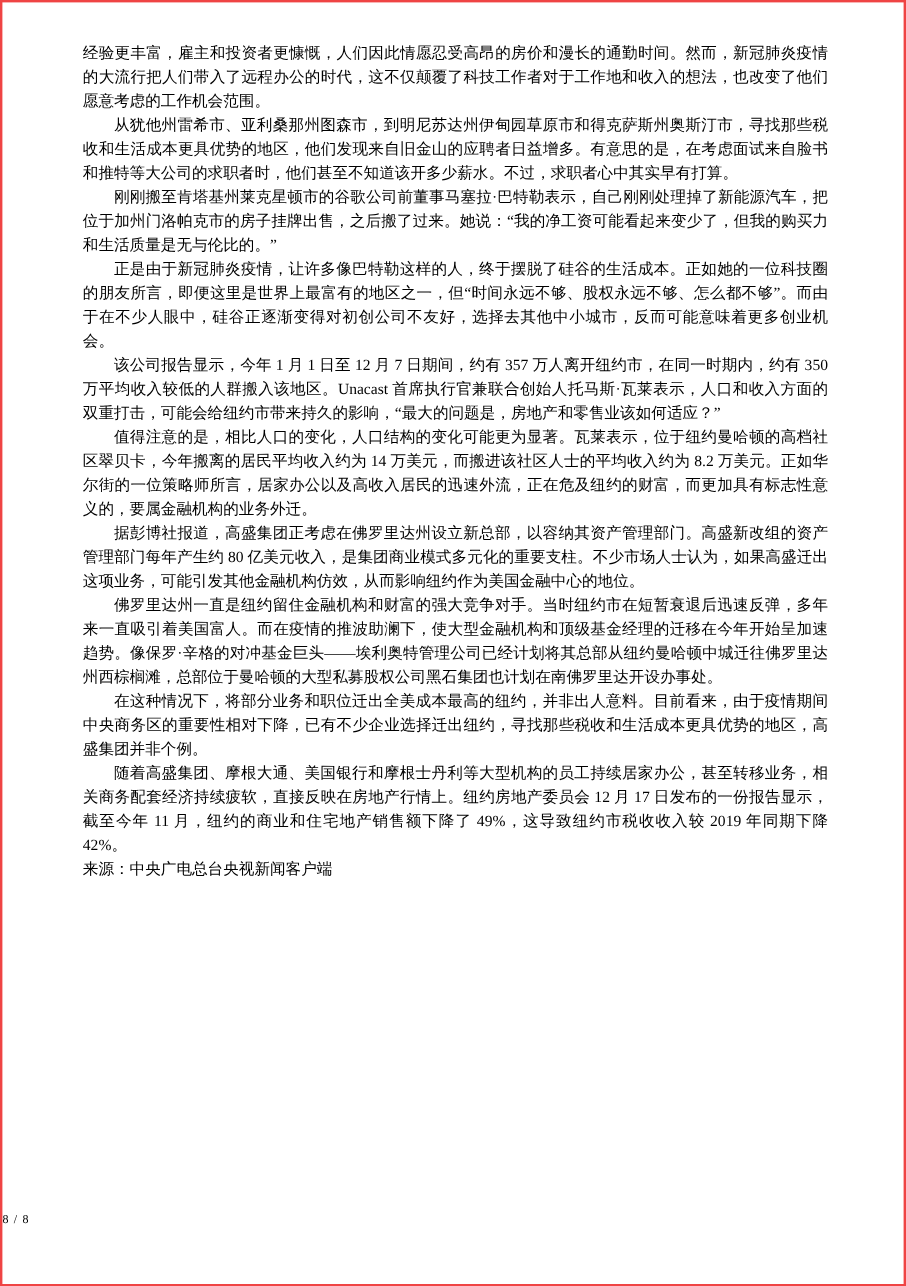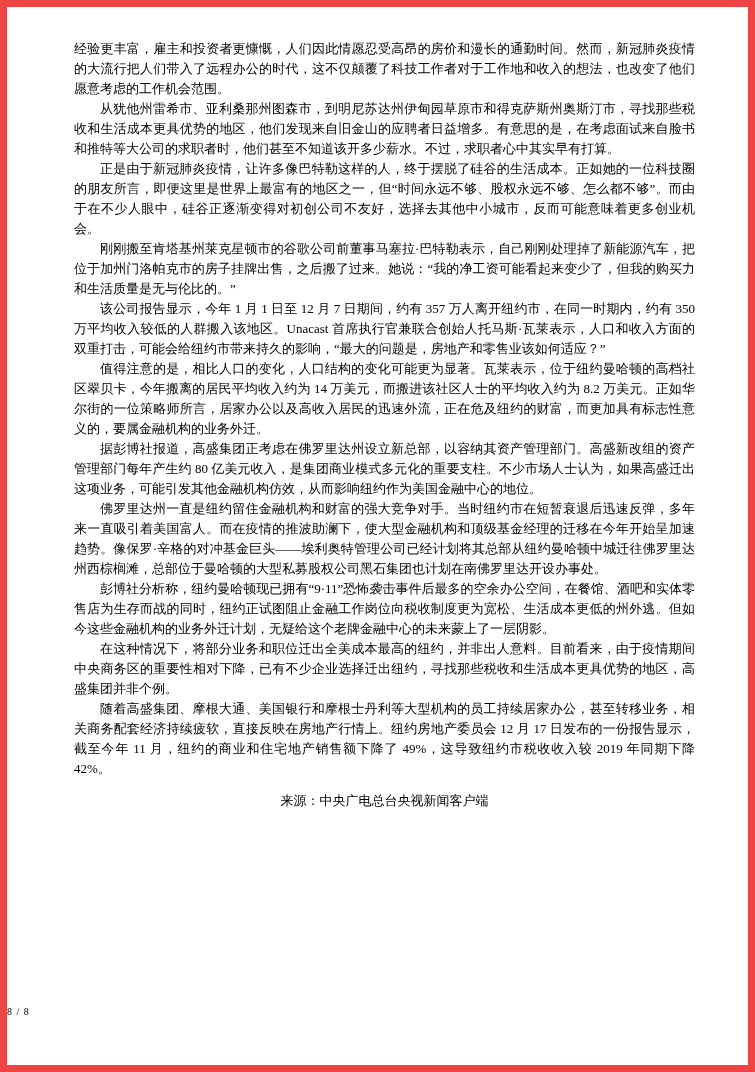--- a/index.html
+++ b/index.html
@@ -1,58 +1,57 @@
 <!DOCTYPE html>
 <html><head>
 <meta charset="utf-8">
 <style>
   html,body { margin:0; padding:0; background:#ffffff; }
   .page {
     position:relative;
     width:755px; height:1072px;
     background:#ffffff;
-    border:7px solid #ef4444;
+    border:2px solid #ef4444;
     box-sizing:border-box;
     overflow:hidden;
     font-family:"Liberation Serif","DejaVu Serif",serif;
     color:#000000;
   }
   .content {
     position:absolute;
     left:67px; top:32px;
     width:621px;
     font-size:13px;
     line-height:20px;
     text-align:justify;
   }
   .para { margin:0; text-indent:2em; }
   .para.no-indent { text-indent:0; }
-  .source { margin:12px; text-align:center; text-indent:0; }
+  .source { margin:0; text-align:left; text-indent:0; }
   .footer {
     position:absolute;
     bottom:48px; left:0;
     width:100%;
     text-align:left;
     font-size:10px;
     font-weight:normal;
     letter-spacing:1px;
   }
 </style>
 </head>
 <body>
 
 <div class="page">
   <div class="content">
     <p class="para no-indent">经验更丰富，雇主和投资者更慷慨，人们因此情愿忍受高昂的房价和漫长的通勤时间。然而，新冠肺炎疫情的大流行把人们带入了远程办公的时代，这不仅颠覆了科技工作者对于工作地和收入的想法，也改变了他们愿意考虑的工作机会范围。</p>
     <p class="para">从犹他州雷希市、亚利桑那州图森市，到明尼苏达州伊甸园草原市和得克萨斯州奥斯汀市，寻找那些税收和生活成本更具优势的地区，他们发现来自旧金山的应聘者日益增多。有意思的是，在考虑面试来自脸书和推特等大公司的求职者时，他们甚至不知道该开多少薪水。不过，求职者心中其实早有打算。</p>
+    <p class="para">刚刚搬至肯塔基州莱克星顿市的谷歌公司前董事马塞拉·巴特勒表示，自己刚刚处理掉了新能源汽车，把位于加州门洛帕克市的房子挂牌出售，之后搬了过来。她说：“我的净工资可能看起来变少了，但我的购买力和生活质量是无与伦比的。”</p>
     <p class="para">正是由于新冠肺炎疫情，让许多像巴特勒这样的人，终于摆脱了硅谷的生活成本。正如她的一位科技圈的朋友所言，即便这里是世界上最富有的地区之一，但“时间永远不够、股权永远不够、怎么都不够”。而由于在不少人眼中，硅谷正逐渐变得对初创公司不友好，选择去其他中小城市，反而可能意味着更多创业机会。</p>
-    <p class="para">刚刚搬至肯塔基州莱克星顿市的谷歌公司前董事马塞拉·巴特勒表示，自己刚刚处理掉了新能源汽车，把位于加州门洛帕克市的房子挂牌出售，之后搬了过来。她说：“我的净工资可能看起来变少了，但我的购买力和生活质量是无与伦比的。”</p>
     <p class="para">该公司报告显示，今年 1 月 1 日至 12 月 7 日期间，约有 357 万人离开纽约市，在同一时期内，约有 350 万平均收入较低的人群搬入该地区。Unacast 首席执行官兼联合创始人托马斯·瓦莱表示，人口和收入方面的双重打击，可能会给纽约市带来持久的影响，“最大的问题是，房地产和零售业该如何适应？”</p>
     <p class="para">值得注意的是，相比人口的变化，人口结构的变化可能更为显著。瓦莱表示，位于纽约曼哈顿的高档社区翠贝卡，今年搬离的居民平均收入约为 14 万美元，而搬进该社区人士的平均收入约为 8.2 万美元。正如华尔街的一位策略师所言，居家办公以及高收入居民的迅速外流，正在危及纽约的财富，而更加具有标志性意义的，要属金融机构的业务外迁。</p>
     <p class="para">据彭博社报道，高盛集团正考虑在佛罗里达州设立新总部，以容纳其资产管理部门。高盛新改组的资产管理部门每年产生约 80 亿美元收入，是集团商业模式多元化的重要支柱。不少市场人士认为，如果高盛迁出这项业务，可能引发其他金融机构仿效，从而影响纽约作为美国金融中心的地位。</p>
     <p class="para">佛罗里达州一直是纽约留住金融机构和财富的强大竞争对手。当时纽约市在短暂衰退后迅速反弹，多年来一直吸引着美国富人。而在疫情的推波助澜下，使大型金融机构和顶级基金经理的迁移在今年开始呈加速趋势。像保罗·辛格的对冲基金巨头——埃利奥特管理公司已经计划将其总部从纽约曼哈顿中城迁往佛罗里达州西棕榈滩，总部位于曼哈顿的大型私募股权公司黑石集团也计划在南佛罗里达开设办事处。</p>
-    <p class="para">彭博社分析称，纽约曼哈顿现已拥有“9·11”恐怖袭击事件后最多的空余办公空间，在餐馆、酒吧和实体零售店为生存而战的同时，纽约正试图阻止金融工作岗位向税收制度更为宽松、生活成本更低的州外逃。但如今这些金融机构的业务外迁计划，无疑给这个老牌金融中心的未来蒙上了一层阴影。</p>
     <p class="para">在这种情况下，将部分业务和职位迁出全美成本最高的纽约，并非出人意料。目前看来，由于疫情期间中央商务区的重要性相对下降，已有不少企业选择迁出纽约，寻找那些税收和生活成本更具优势的地区，高盛集团并非个例。</p>
     <p class="para">随着高盛集团、摩根大通、美国银行和摩根士丹利等大型机构的员工持续居家办公，甚至转移业务，相关商务配套经济持续疲软，直接反映在房地产行情上。纽约房地产委员会 12 月 17 日发布的一份报告显示，截至今年 11 月，纽约的商业和住宅地产销售额下降了 49%，这导致纽约市税收收入较 2019 年同期下降 42%。</p>
     <p class="source">来源：中央广电总台央视新闻客户端</p>
   </div>
   <div class="footer">8 / 8</div>
 </div>
 
 </body></html>

